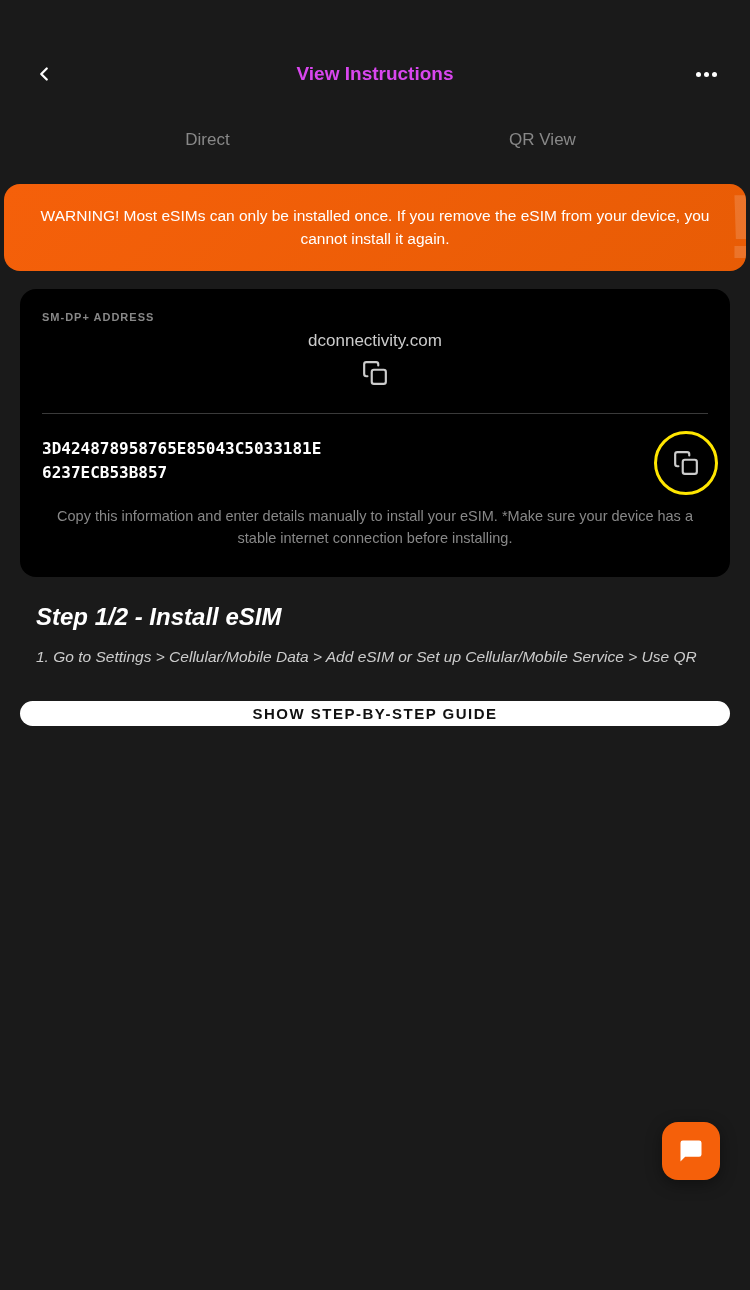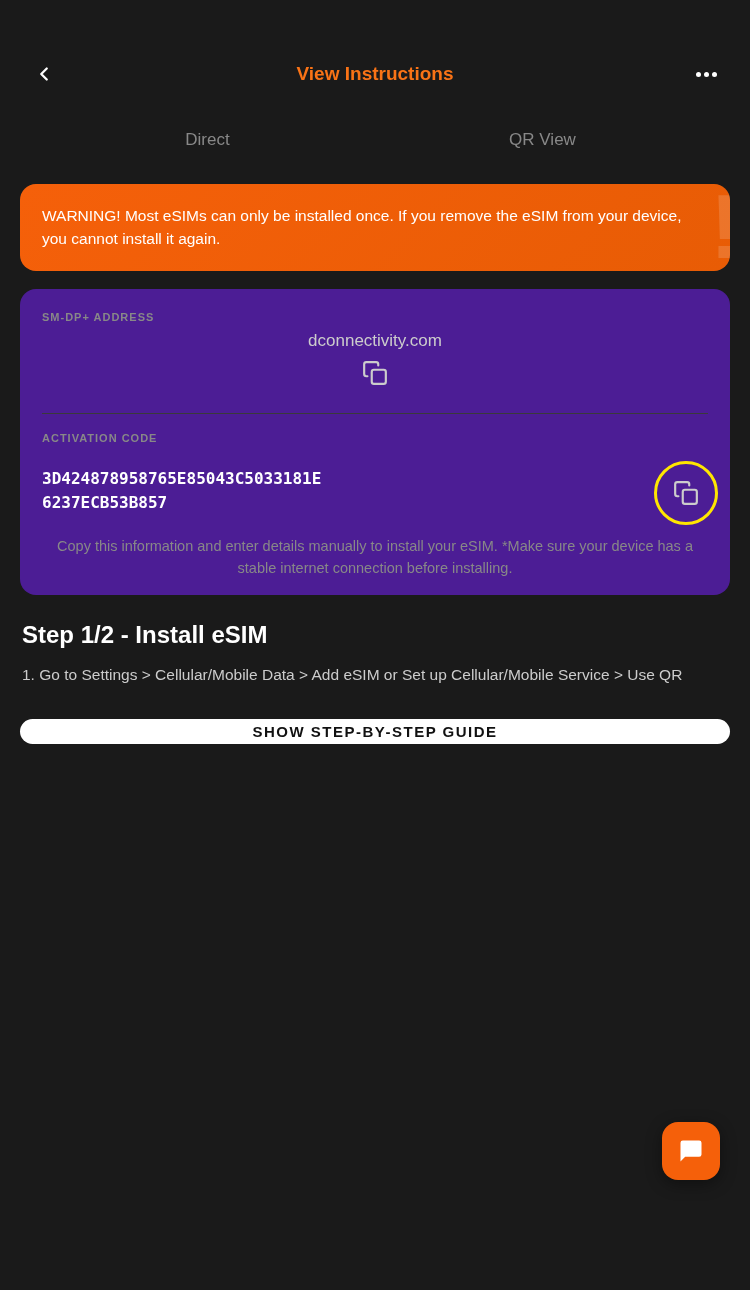--- a/index.html
+++ b/index.html
@@ -38,21 +38,21 @@
       fill: none;
       stroke: #ffffff;
       stroke-width: 2.5;
       stroke-linecap: round;
       stroke-linejoin: round;
     }
 
     .header-title {
       font-size: 19px;
       font-weight: 700;
-      color: #f97316;
+      color: #d946ef;
       text-align: center;
       flex: 1;
     }
 
     .header-more {
       width: 40px;
       height: 40px;
       display: flex;
       align-items: center;
       justify-content: center;
@@ -107,28 +107,29 @@
       right: -30px;
       bottom: -10px;
       border: 3.5px solid #FFE600;
       border-radius: 50%;
       transform: rotate(-8deg) scaleX(1.15);
       pointer-events: none;
     }
 
     
     .warning-banner {
-      margin: 8px 20px 18px;
+      margin: 8px 4px 18px;
       background: linear-gradient(135deg, #f5600a, #e85c05);
       border-radius: 16px;
       padding: 20px 22px 20px 22px;
       display: flex;
       align-items: flex-start;
       position: relative;
       overflow: hidden;
+      text-align: center;
     }
 
     .warning-text {
       font-size: 15.5px;
       color: #ffffff;
       line-height: 1.5;
       flex: 1;
       font-weight: 500;
     }
 
@@ -140,23 +141,23 @@
       font-size: 90px;
       color: rgba(255,255,255,0.15);
       font-weight: 900;
       line-height: 1;
       user-select: none;
     }
 
     
     .info-card {
       margin: 0 20px 18px;
-      background: #4c1d95;
+      background: #000000;
       border-radius: 16px;
-      padding: 22px 22px 16px;
+      padding: 22px 22px 28px;
     }
 
     .field-label {
       font-size: 11px;
       font-weight: 700;
       color: #888;
       letter-spacing: 1px;
       text-transform: uppercase;
       margin-bottom: 8px;
     }
@@ -245,21 +246,22 @@
     .info-note {
       text-align: center;
       color: #888;
       font-size: 14.5px;
       line-height: 1.55;
       margin-top: 20px;
     }
 
     
     .step-section {
-      padding: 8px 22px 16px;
+      padding: 8px 36px 16px;
+      font-style: italic;
     }
 
     .step-title {
       font-size: 24px;
       font-weight: 800;
       color: #ffffff;
       margin-bottom: 14px;
     }
 
     .step-text {
@@ -344,21 +346,20 @@
     <div class="copy-btn">
       <svg viewBox="0 0 24 24">
         <rect x="9" y="9" width="13" height="13" rx="2" ry="2"></rect>
         <path d="M5 15H4a2 2 0 01-2-2V4a2 2 0 012-2h9a2 2 0 012 2v1"></path>
       </svg>
     </div>
   </div>
 
   <div class="divider"></div>
 
-  <div class="field-label">ACTIVATION CODE</div>
   <div class="activation-row">
     <div class="activation-code-text">3D424878958765E85043C5033181E<br>6237ECB53B857</div>
     <div class="copy-btn copy-btn-circled">
       <svg viewBox="0 0 24 24">
         <rect x="9" y="9" width="13" height="13" rx="2" ry="2"></rect>
         <path d="M5 15H4a2 2 0 01-2-2V4a2 2 0 012-2h9a2 2 0 012 2v1"></path>
       </svg>
     </div>
   </div>
 

